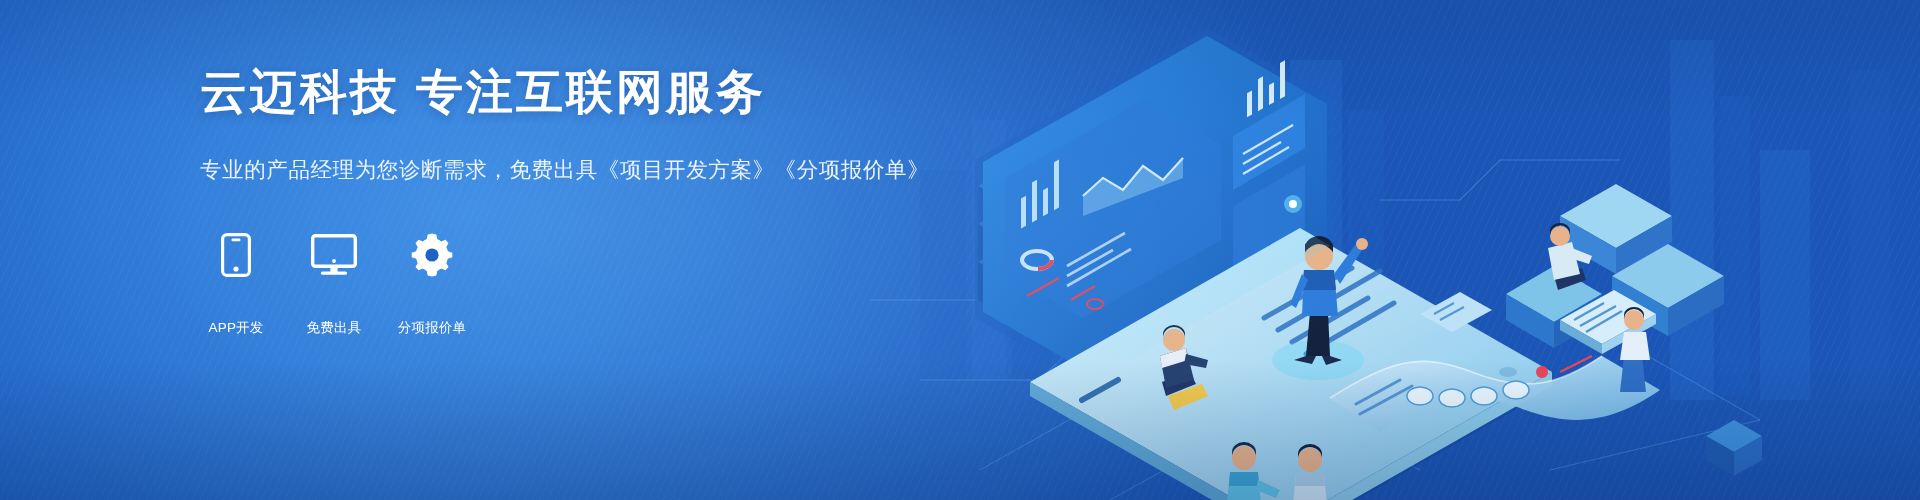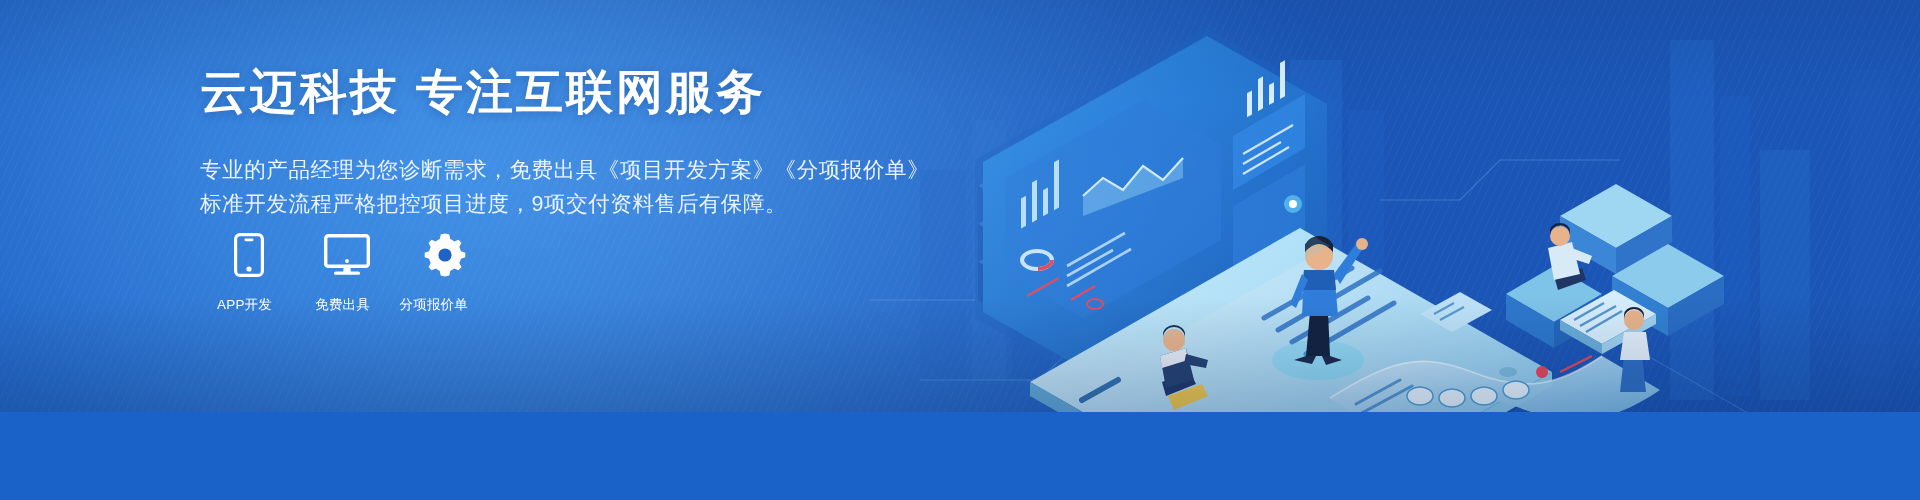--- a/index.html
+++ b/index.html
@@ -4,21 +4,21 @@
 <style>
   * { margin:0; padding:0; box-sizing:border-box; }
   html,body { width:1920px; height:500px; overflow:hidden; }
   body {
     font-family:"Liberation Sans","DejaVu Sans",sans-serif;
     background:#1a62c8;
   }
 
   #banner {
     position:relative;
-    width:1920px; height:412px;
+    width:1920px; height:500px;
     overflow:hidden;
     background:
       radial-gradient(ellipse 900px 620px at 24% 42%, #2f86e4 0%, #2a7ad9 28%, #2168c9 58%, #1b56b6 100%),
       linear-gradient(115deg,#2f84e2 0%,#2673d3 38%,#1d5dbe 70%,#174c9f 100%);
   }
 
   
   .tex {
     position:absolute; inset:0;
     background:repeating-linear-gradient(115deg, rgba(255,255,255,.035) 0 1px, rgba(255,255,255,0) 1px 7px);
@@ -53,21 +53,21 @@
     white-space:nowrap;
     font-weight:400;
   }
 
   
   #services {
     position:absolute; left:200px; top:232px;
     display:flex; align-items:flex-end;
     gap:26px;
   }
-  .svc { width:72px; display:flex; flex-direction:column; align-items:flex-end; cursor:pointer; }
+  .svc { width:72px; display:flex; flex-direction:column; align-items:center; cursor:pointer;gap:23px; }
   .svc-ico {
     height:46px; width:46px;
     display:flex; align-items:center; justify-content:center;
     margin-bottom:18px;
   }
   .svc-ico svg { display:block; }
   .svc-label {
     font-size:13.5px;
     color:#ffffff;
     white-space:nowrap;
@@ -367,21 +367,20 @@
     </svg>
   </div>
 
   <div class="vignette"></div>
 
   <div id="copy">
     <h1 id="title">云迈科技 专注互联网服务</h1>
 
     <div id="subtitle">
       <div class="sub-line">专业的产品经理为您诊断需求，免费出具《项目开发方案》《分项报价单》</div>
-      <div class="sub-line">标准开发流程严格把控项目进度，9项交付资料售后有保障。</div>
     </div>
   </div>
 
   <div id="services">
 
     <div class="svc">
       <div class="svc-ico">
         <svg width="30" height="44" viewBox="0 0 30 44" xmlns="http://www.w3.org/2000/svg">
           <rect x="1.6" y="1.6" width="26.8" height="40.8" rx="4.5" ry="4.5" fill="none" stroke="#ffffff" stroke-width="3.2"></rect>
           <rect x="10.5" y="5.6" width="9" height="2.6" rx="1.3" fill="#ffffff"></rect>

